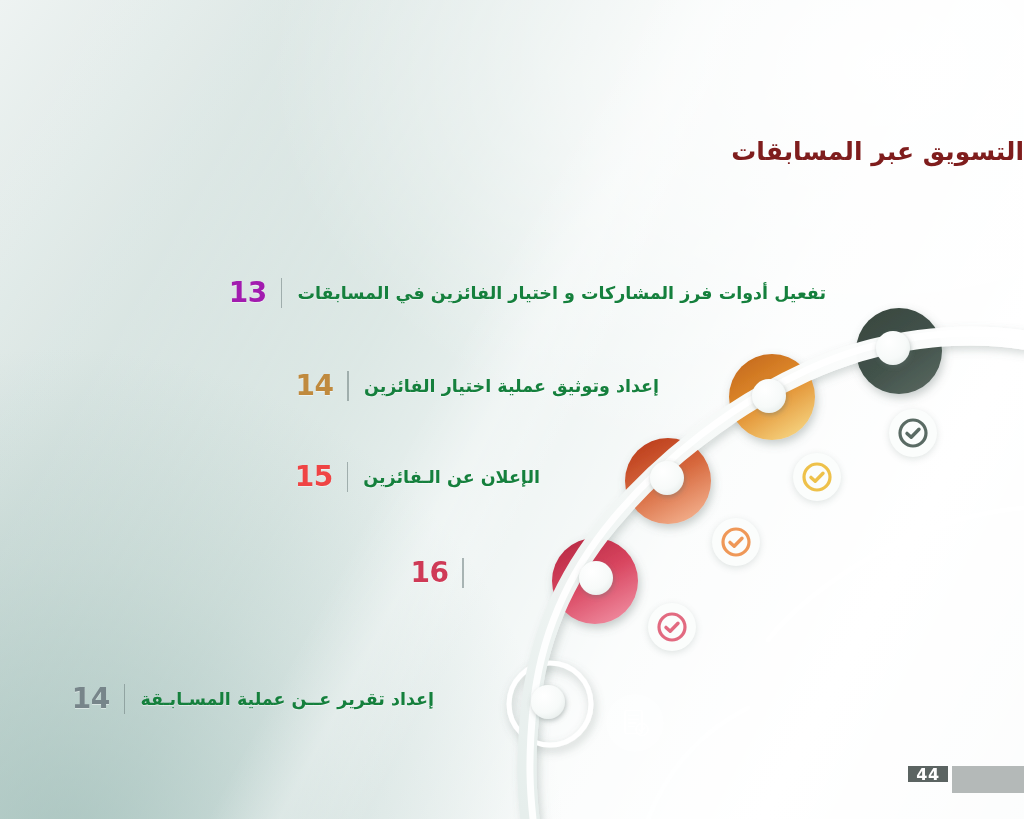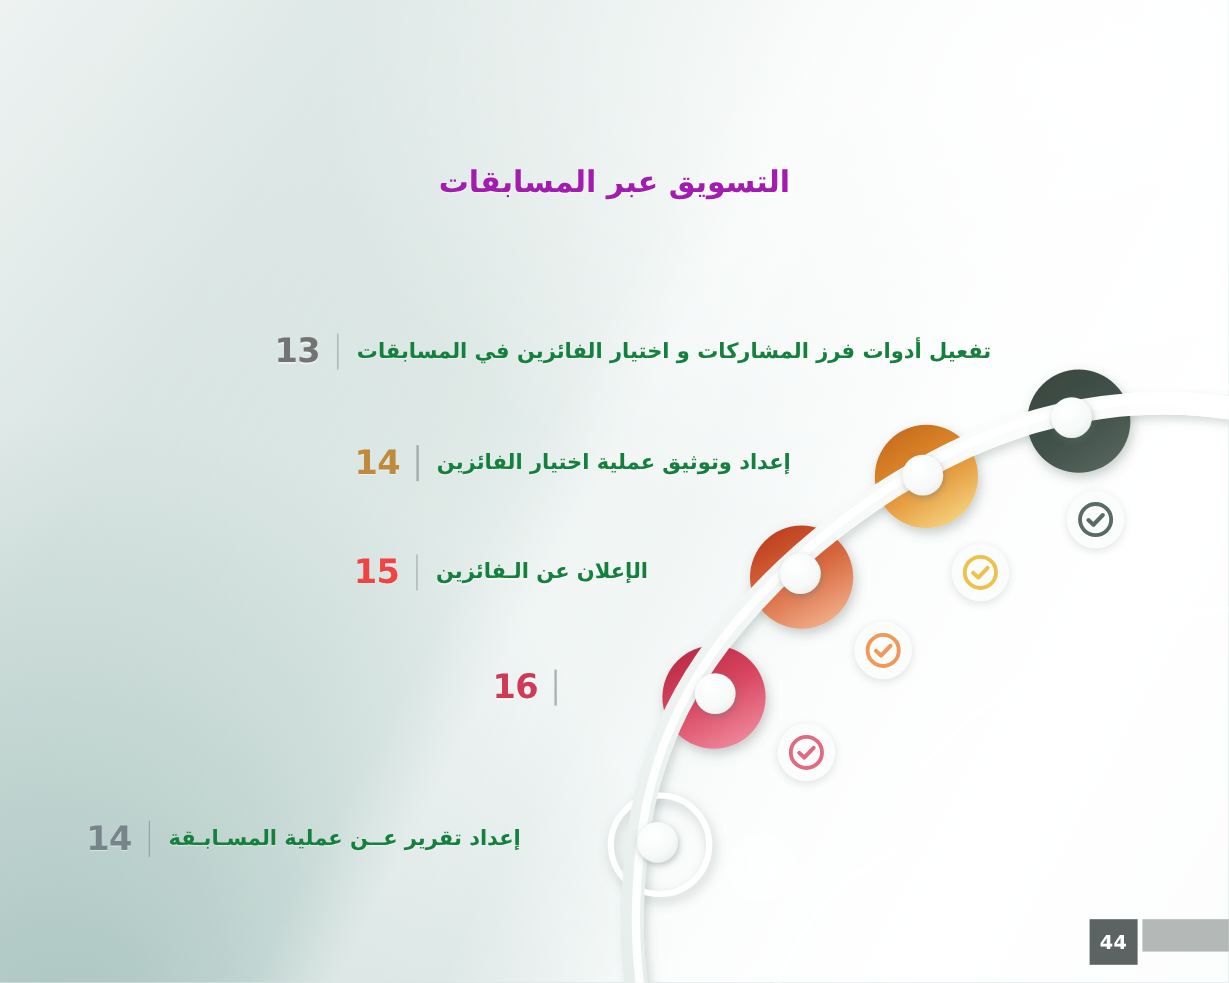--- a/index.html
+++ b/index.html
@@ -72,24 +72,24 @@
   .decor-svg {
     position: absolute; inset: 0;
     width: 1024px; height: 819px;
   }
 
   
   .title {
     position: absolute;
     top: 137px;
     left: 0; right: 0;
-    text-align: center;
+    text-align: right;
     font-size: 25px;
     font-weight: 700;
-    color: #a21caf;
+    color: #7f1d1d;
     letter-spacing: 0px;
     direction: rtl;
     text-shadow: 0 1px 1px rgba(255,255,255,0.75);
   }
 
   
   .path-svg {
     position: absolute;
     inset: 0;
     width: 1024px; height: 819px;
@@ -157,21 +157,21 @@
   .page-badge-wrap {
     position: absolute;
     left: 908px;
     top: 766px;
     display: flex;
     flex-direction: row;
     align-items: stretch;
     direction: ltr;
   }
   .page-num-box {
-    width: 40px; height: 38px;
+    width: 40px; height: 16px;
     background: #5b6462;
     color: #ffffff;
     font-size: 16px;
     font-weight: 700;
     display: flex;
     align-items: center;
     justify-content: center;
     letter-spacing: 0.5px;
   }
   .page-bar {
@@ -303,21 +303,21 @@
       </g>
   </svg>
 
   <div class="title">التسويق عبر المسابقات</div>
 
   <div class="rows">
 
     <div class="row" style="top: 276px; right: 198px;">
       <span class="row-text">تفعيل أدوات فرز المشاركات و اختيار الفائزين في المسابقات</span>
       <span class="row-sep"></span>
-      <span class="row-num" style="color:#737373;">13</span>
+      <span class="row-num" style="color:#a21caf;">13</span>
     </div>
 
     <div class="row" style="top: 369px; right: 365px;">
       <span class="row-text">إعداد وتوثيق عملية اختيار الفائزين</span>
       <span class="row-sep"></span>
       <span class="row-num" style="color:#c08a3e;margin-left:12px;">14</span>
     </div>
 
     <div class="row" style="top: 460px; right: 484px;">
       <span class="row-text">الإعلان عن الـفائزين</span>

